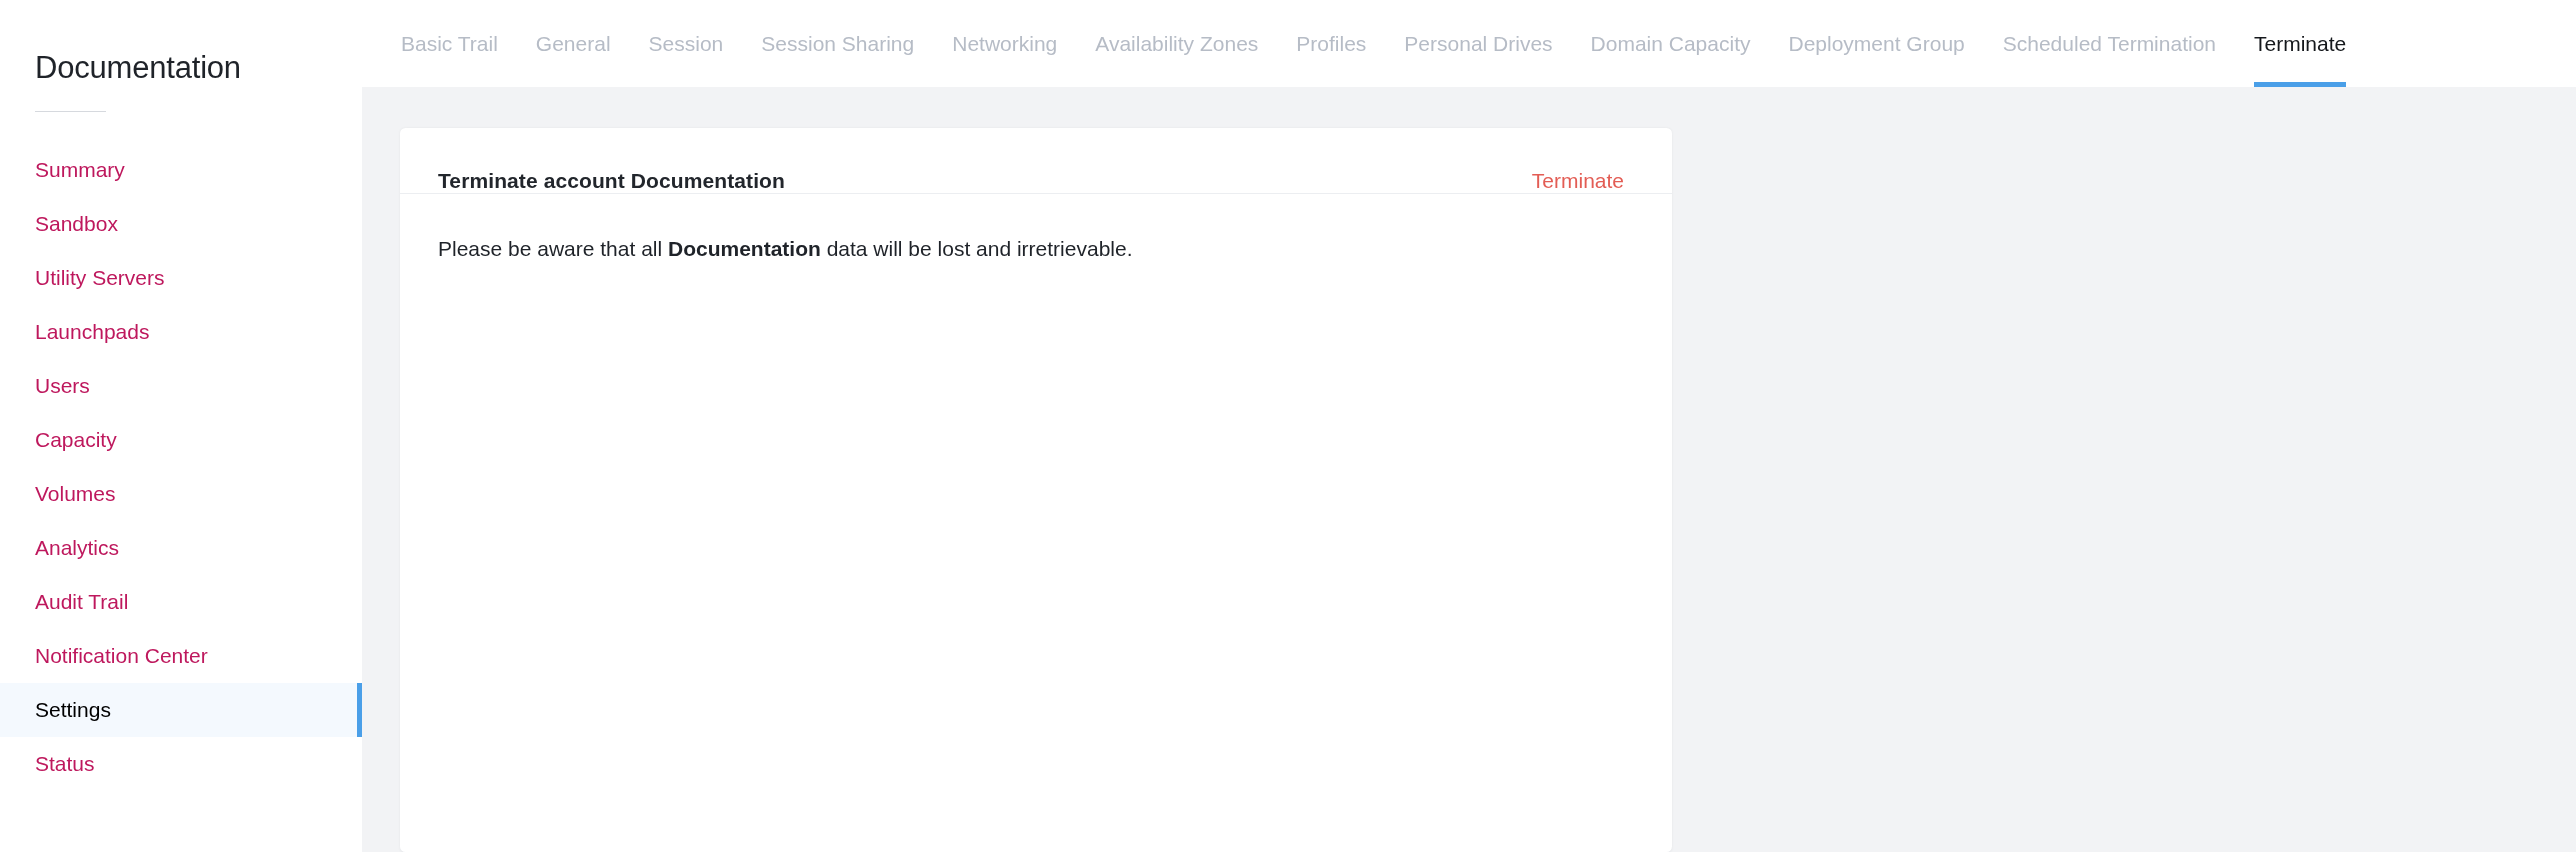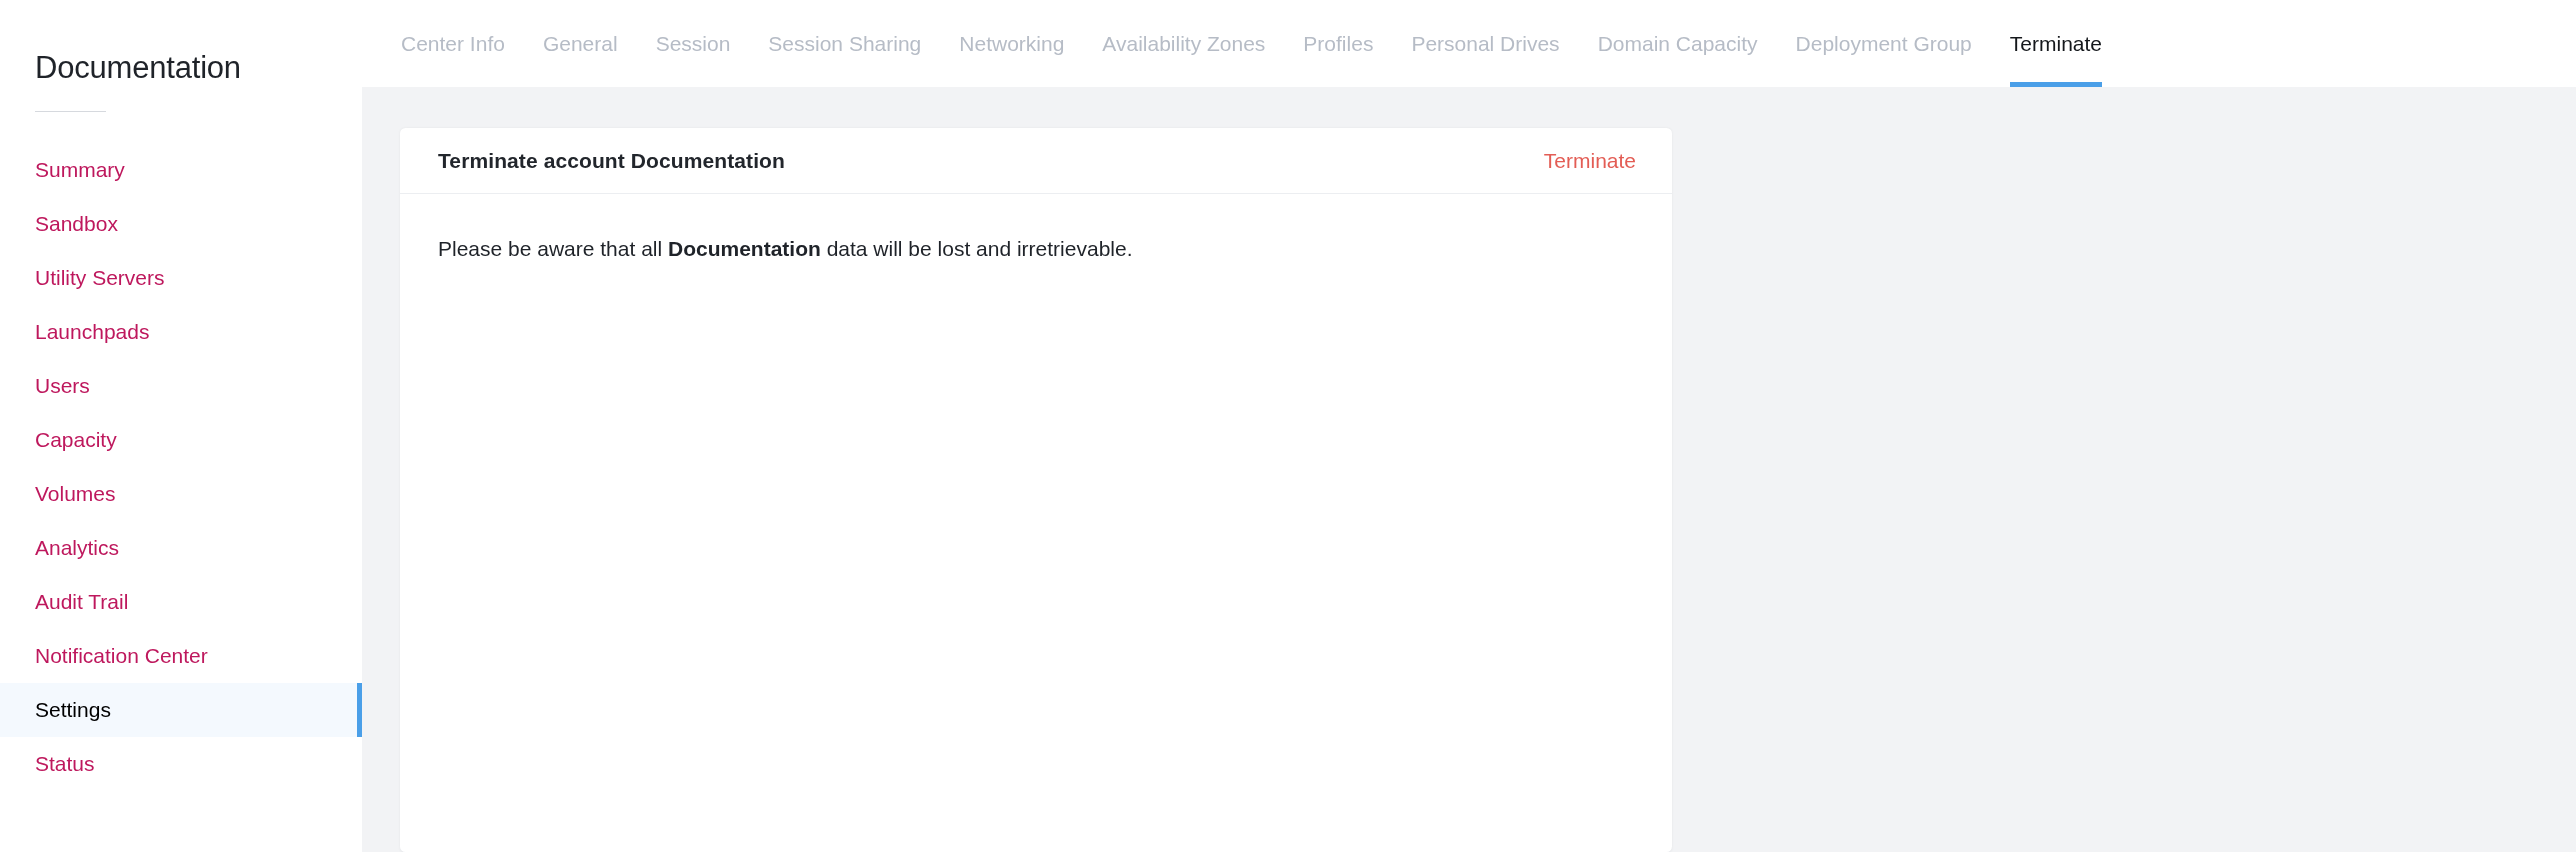--- a/index.html
+++ b/index.html
@@ -145,23 +145,23 @@
     display: flex;
     flex-direction: column;
     overflow: hidden;
   }
 
   .card-header {
     height: 66px;
     min-height: 66px;
     border-bottom: 0.9px solid #eceef1;
     display: flex;
-    align-items: center;
+    align-items: flex-end;
     justify-content: space-between;
-    padding: 0 36px 0 38px;
+    padding: 0 48px 0 38px;
   }
 
   .card-title {
     font-size: 21px;
     font-weight: 700;
     color: #22262c;
     letter-spacing: 0.1px;
   }
 
   .card-action {
@@ -233,21 +233,21 @@
         <div class="nav-item">
           <span>Status</span>
         </div>
       </nav>
   </aside>
 
   <section class="main">
 
     <div class="tabbar">
         <div class="tab">
-          <span>Center Info</span>
+          <span>Basic Trail</span>
         </div>
         <div class="tab">
           <span>General</span>
         </div>
         <div class="tab">
           <span>Session</span>
         </div>
         <div class="tab">
           <span>Session Sharing</span>
         </div>
@@ -261,20 +261,23 @@
           <span>Profiles</span>
         </div>
         <div class="tab">
           <span>Personal Drives</span>
         </div>
         <div class="tab">
           <span>Domain Capacity</span>
         </div>
         <div class="tab">
           <span>Deployment Group</span>
+        </div>
+        <div class="tab">
+          <span>Scheduled Termination</span>
         </div>
         <div class="tab active">
           <span>Terminate</span>
         </div>
       </div>
 
     <div class="content">
 
       <div class="card">
 

